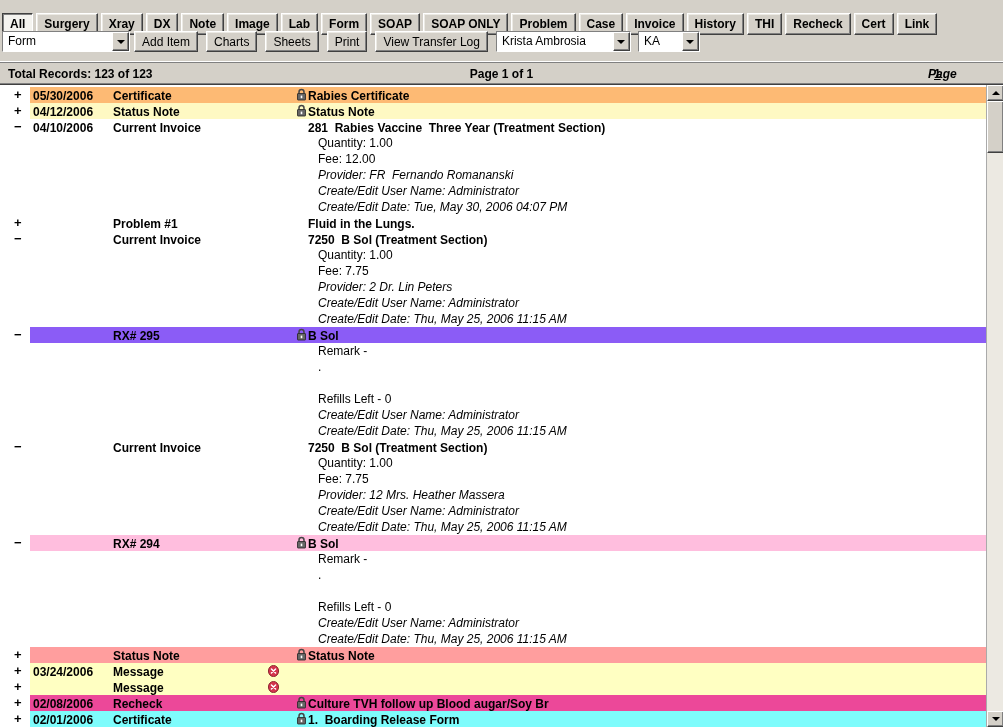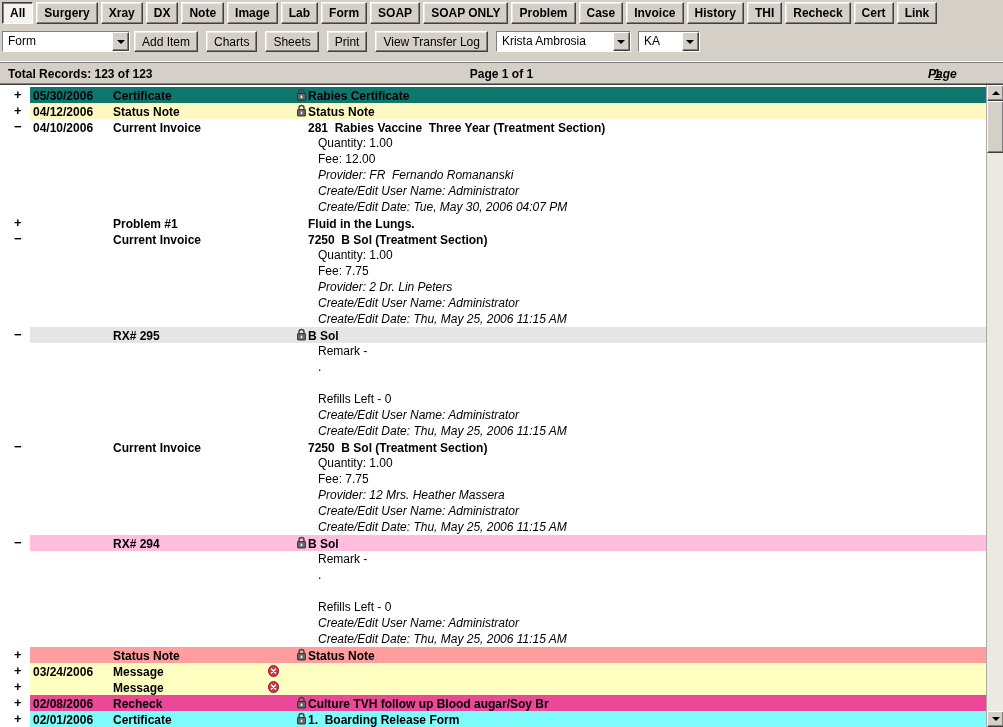--- a/index.html
+++ b/index.html
@@ -23,21 +23,21 @@
     padding:1px 7px; height:22px; white-space:pre; cursor:default;
   }
   .tab-btn { font-weight:bold; }
   .tab-btn.active {
     background:#f4f3ef;
     border-color:#404040 #ffffff #ffffff #404040;
     box-shadow: inset 1px 1px 0 #808080;
   }
   .t2-btn { height:21px; font-weight:normal; }
 
-  .tab-bar { display:flex; gap:3px; padding:2px 0 2px 2px; height:28px; align-items:flex-start; }
+  .tab-bar { display:flex; gap:3px; padding:13px 0 2px 2px; height:28px; align-items:flex-start; }
   .toolbar2 { display:flex; padding:3px 0 0 2px; height:30px; align-items:flex-start; }
   .t2-group { display:flex; gap:8px; margin-left:4px; margin-right:8px;border-radius:6px; }
 
   .combo {
     display:flex; height:21px; background:#fff;
     border-top:1px solid #808080; border-left:1px solid #808080;
     border-bottom:1px solid #ffffff; border-right:1px solid #ffffff;
     box-shadow: inset 1px 1px 0 #404040;
   }
   .combo-value { flex:1; padding:2px 4px 0 5px; white-space:pre; overflow:hidden; background:#fff; }
@@ -163,21 +163,21 @@
   <div class="statusbar">
     <span class="sb-left">Total Records: 123 of 123</span>
     <span class="sb-center">Page 1 of 1</span>
     <span class="sb-page-label">Page</span>
     <span class="sb-page-num">1</span>
   </div>
 
   <div class="content">
     <div class="records">
         <div>
-          <div class="rec-row"><span class="expander">+</span><div class="rec-line" style="background: #0f766e;"><span class="rec-date">05/30/2006</span><span class="rec-type">Certificate</span><span class="lock"><svg width="11" height="13" viewBox="0 0 11 13">
+          <div class="rec-row"><span class="expander">+</span><div class="rec-line" style="background: #fdba74;"><span class="rec-date">05/30/2006</span><span class="rec-type">Certificate</span><span class="lock"><svg width="11" height="13" viewBox="0 0 11 13">
                   <path d="M3 5.5 V4 a2.5 2.5 0 0 1 5 0 V5.5" fill="none" stroke="#444" stroke-width="1.5"></path>
                   <rect x="1.5" y="5.5" width="8" height="6.5" rx="0.5" fill="#666" stroke="#222" stroke-width="0.8"></rect>
                   <rect x="4.7" y="7.6" width="1.6" height="2.6" fill="#fff"></rect>
                 </svg></span><span class="rec-title">Rabies Certificate</span></div></div>
         </div>
         <div>
           <div class="rec-row"><span class="expander">+</span><div class="rec-line" style="background: #fef9c3;"><span class="rec-date">04/12/2006</span><span class="rec-type">Status Note</span><span class="lock"><svg width="11" height="13" viewBox="0 0 11 13">
                   <path d="M3 5.5 V4 a2.5 2.5 0 0 1 5 0 V5.5" fill="none" stroke="#444" stroke-width="1.5"></path>
                   <rect x="1.5" y="5.5" width="8" height="6.5" rx="0.5" fill="#666" stroke="#222" stroke-width="0.8"></rect>
                   <rect x="4.7" y="7.6" width="1.6" height="2.6" fill="#fff"></rect>
@@ -196,21 +196,21 @@
         </div>
         <div>
           <div class="rec-row"><span class="expander">−</span><div class="rec-line" style="background: rgb(255, 255, 255);"><span class="rec-type">Current Invoice</span><span class="rec-title">7250  B Sol (Treatment Section)</span></div></div>
           <div class="detail-row">Quantity: 1.00</div>
           <div class="detail-row">Fee: 7.75</div>
           <div class="detail-row italic">Provider: 2 Dr. Lin Peters</div>
           <div class="detail-row italic">Create/Edit User Name: Administrator</div>
           <div class="detail-row italic">Create/Edit Date: Thu, May 25, 2006 11:15 AM</div>
         </div>
         <div>
-          <div class="rec-row"><span class="expander">−</span><div class="rec-line" style="background: #e5e5e5; padding-left: 8px;"><span class="rec-type">RX# 295</span><span class="lock"><svg width="11" height="13" viewBox="0 0 11 13">
+          <div class="rec-row"><span class="expander">−</span><div class="rec-line" style="background: #8b5cf6; padding-left: 8px;"><span class="rec-type">RX# 295</span><span class="lock"><svg width="11" height="13" viewBox="0 0 11 13">
                   <path d="M3 5.5 V4 a2.5 2.5 0 0 1 5 0 V5.5" fill="none" stroke="#444" stroke-width="1.5"></path>
                   <rect x="1.5" y="5.5" width="8" height="6.5" rx="0.5" fill="#666" stroke="#222" stroke-width="0.8"></rect>
                   <rect x="4.7" y="7.6" width="1.6" height="2.6" fill="#fff"></rect>
                 </svg></span><span class="rec-title">B Sol</span></div></div>
           <div class="detail-row">Remark -</div>
           <div class="detail-row">.</div>
           <div class="detail-row"></div>
           <div class="detail-row">Refills Left - 0</div>
           <div class="detail-row italic">Create/Edit User Name: Administrator</div>
           <div class="detail-row italic">Create/Edit Date: Thu, May 25, 2006 11:15 AM</div>

